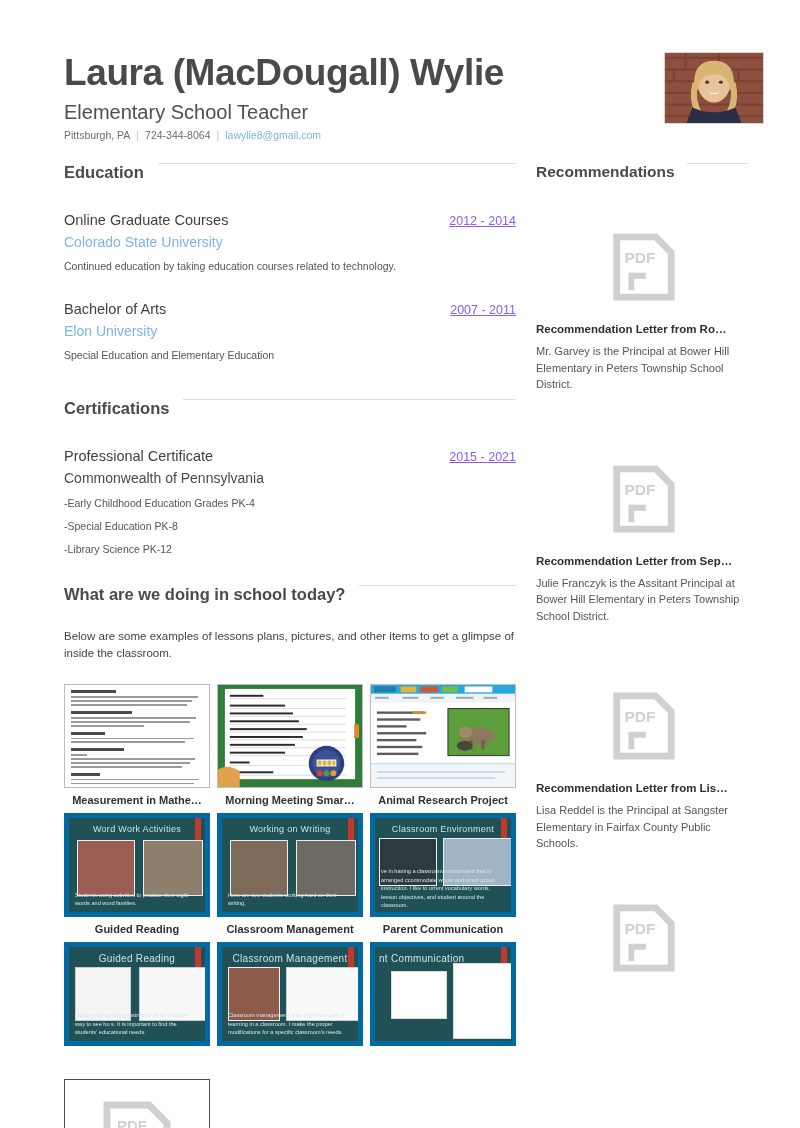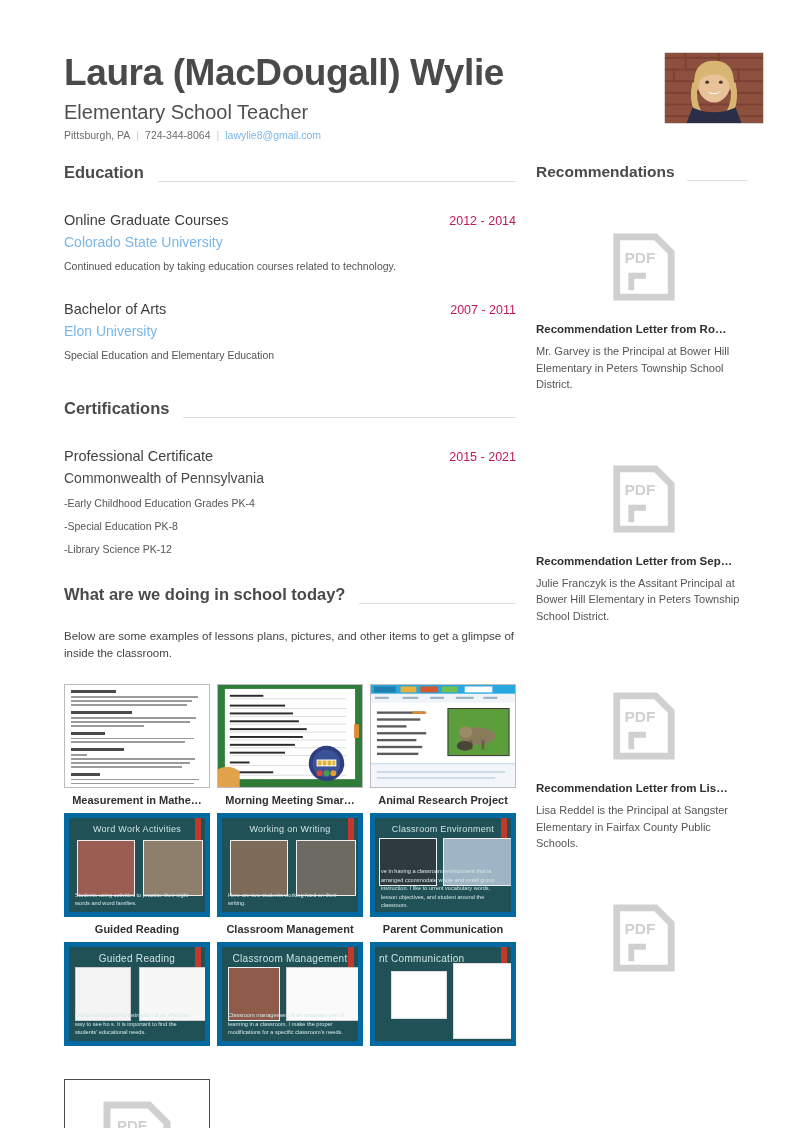--- a/index.html
+++ b/index.html
@@ -29,33 +29,33 @@
     overflow: hidden; background: #8c4a3c;
   }
   .photo svg { display: block; width: 100%; height: 100%; }
 
   
   .cols { display: flex; margin-top: 22px; }
   .col-main { width: 452px; flex: none; }
   .col-side { width: 212px; flex: none; margin-left: 20px; }
 
   
-  .sec-head { display: flex; align-items: flex-end; margin-bottom: 30px; }
+  .sec-head { display: flex; align-items: flex-start; margin-bottom: 30px; }
   .sec-head h2 {
     font-size: 16.5px; font-weight: bold; color: #4a4a4a; white-space: nowrap;
   }
   .sec-head .rule { flex: 1; height: 1px; background: #dedede; margin-left: 14px; }
   .sec-head.side h2 { font-size: 15.5px; }
   .sec-head.side .rule { margin-left: 12px; }
 
   
   .entry { margin-bottom: 26px; }
   .entry-top { display: flex; justify-content: space-between; align-items: baseline; }
   .entry-title { font-size: 14.5px; color: #3f3f3f; }
-  .entry-date { font-size: 12.5px; color: #be185d; white-space: nowrap; }
+  .entry-date { font-size: 12.5px; color: #8b5cf6; white-space: nowrap; text-decoration: underline; }
   .entry-org { font-size: 14px; color: #79b6e8; margin-top: 6px; }
   .entry-org.plain { color: #4a4a4a; }
   .entry-desc { font-size: 10.5px; color: #555; margin-top: 9px; line-height: 1.45; }
   .bullet { font-size: 10.5px; color: #555; margin-top: 11px; }
 
   
   .port-intro { font-size: 11.5px; color: #444; line-height: 1.5; margin-bottom: 22px; }
   .grid { display: flex; flex-wrap: wrap; gap: 7px 7px; }
   .card { width: 146px; }
   .thumb {

